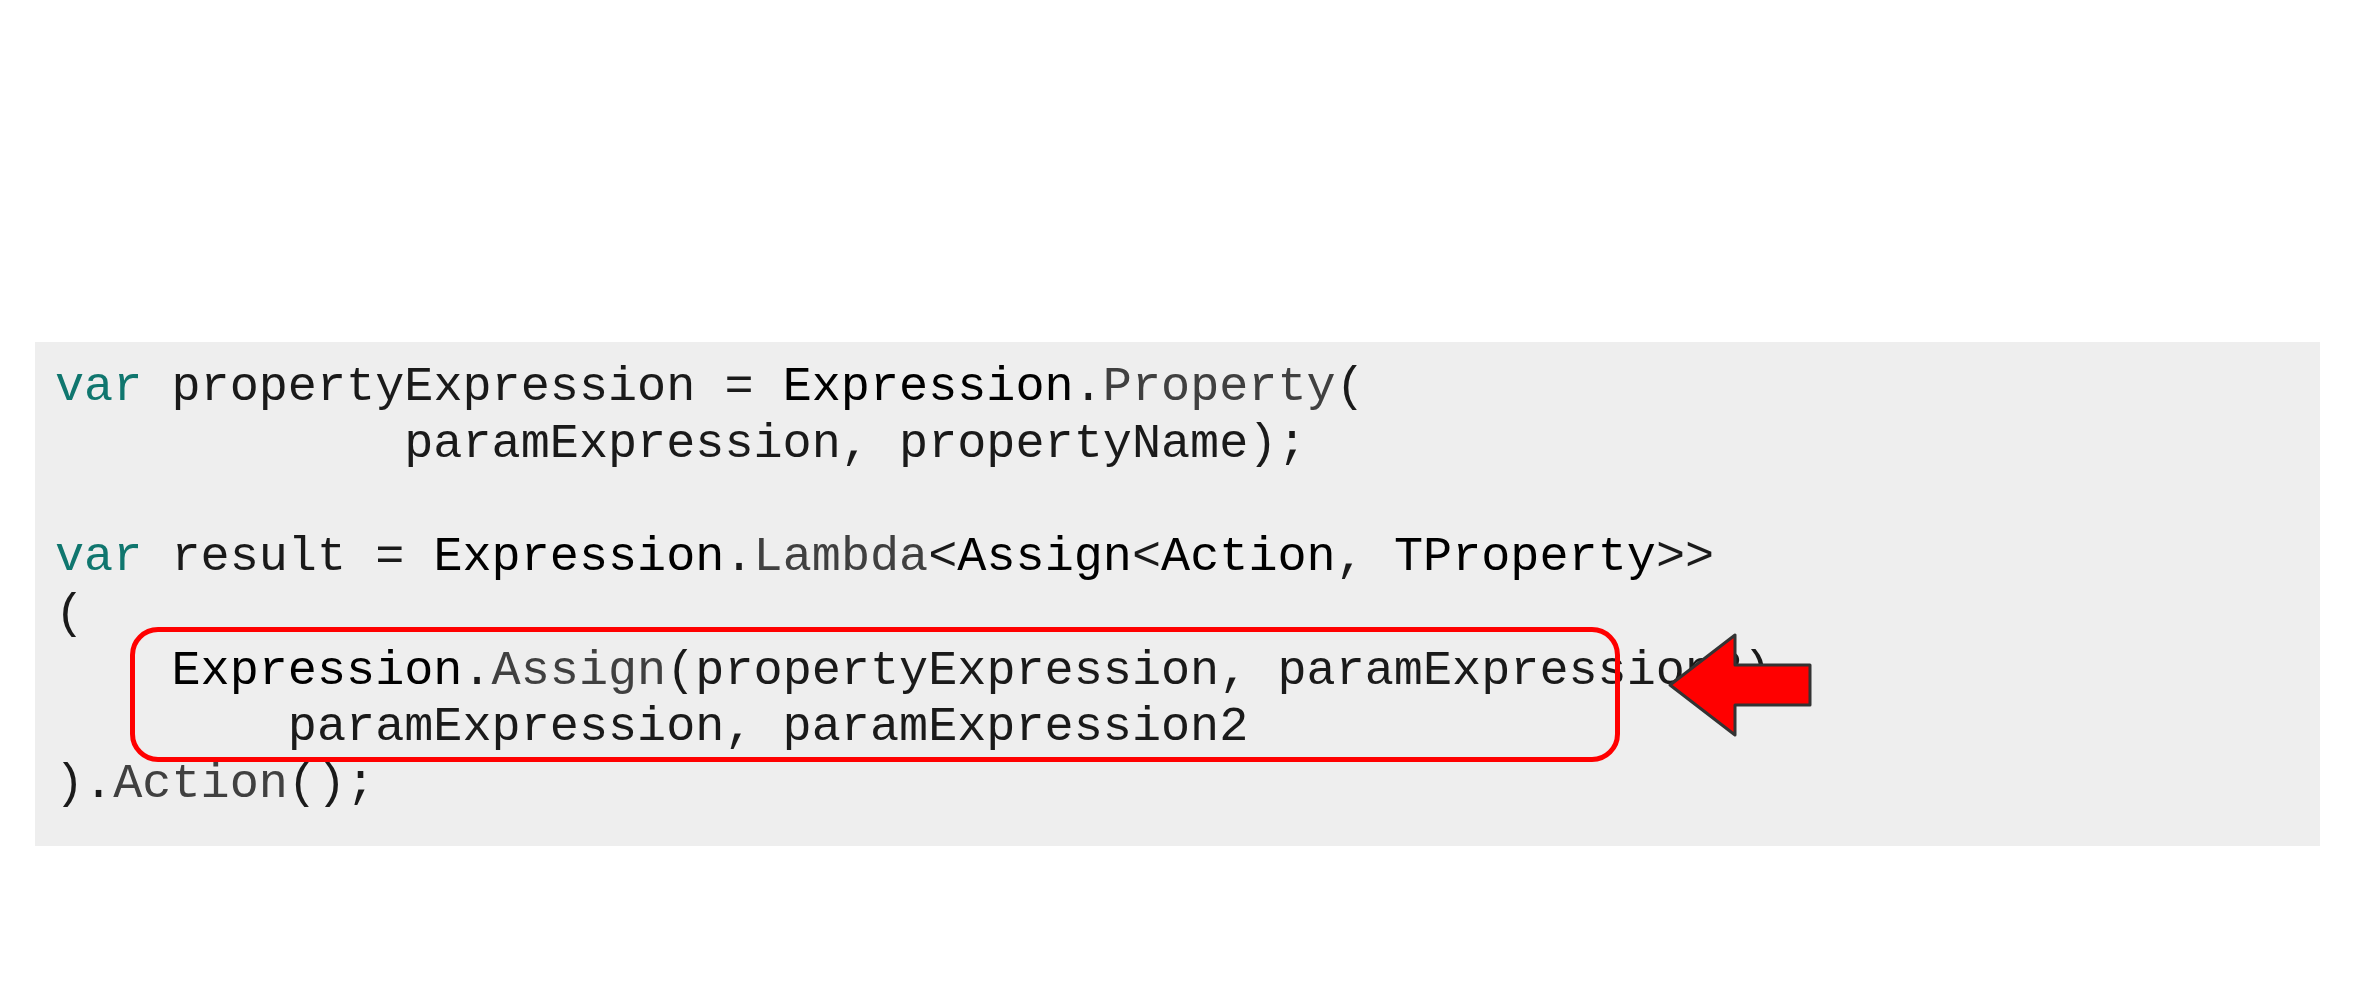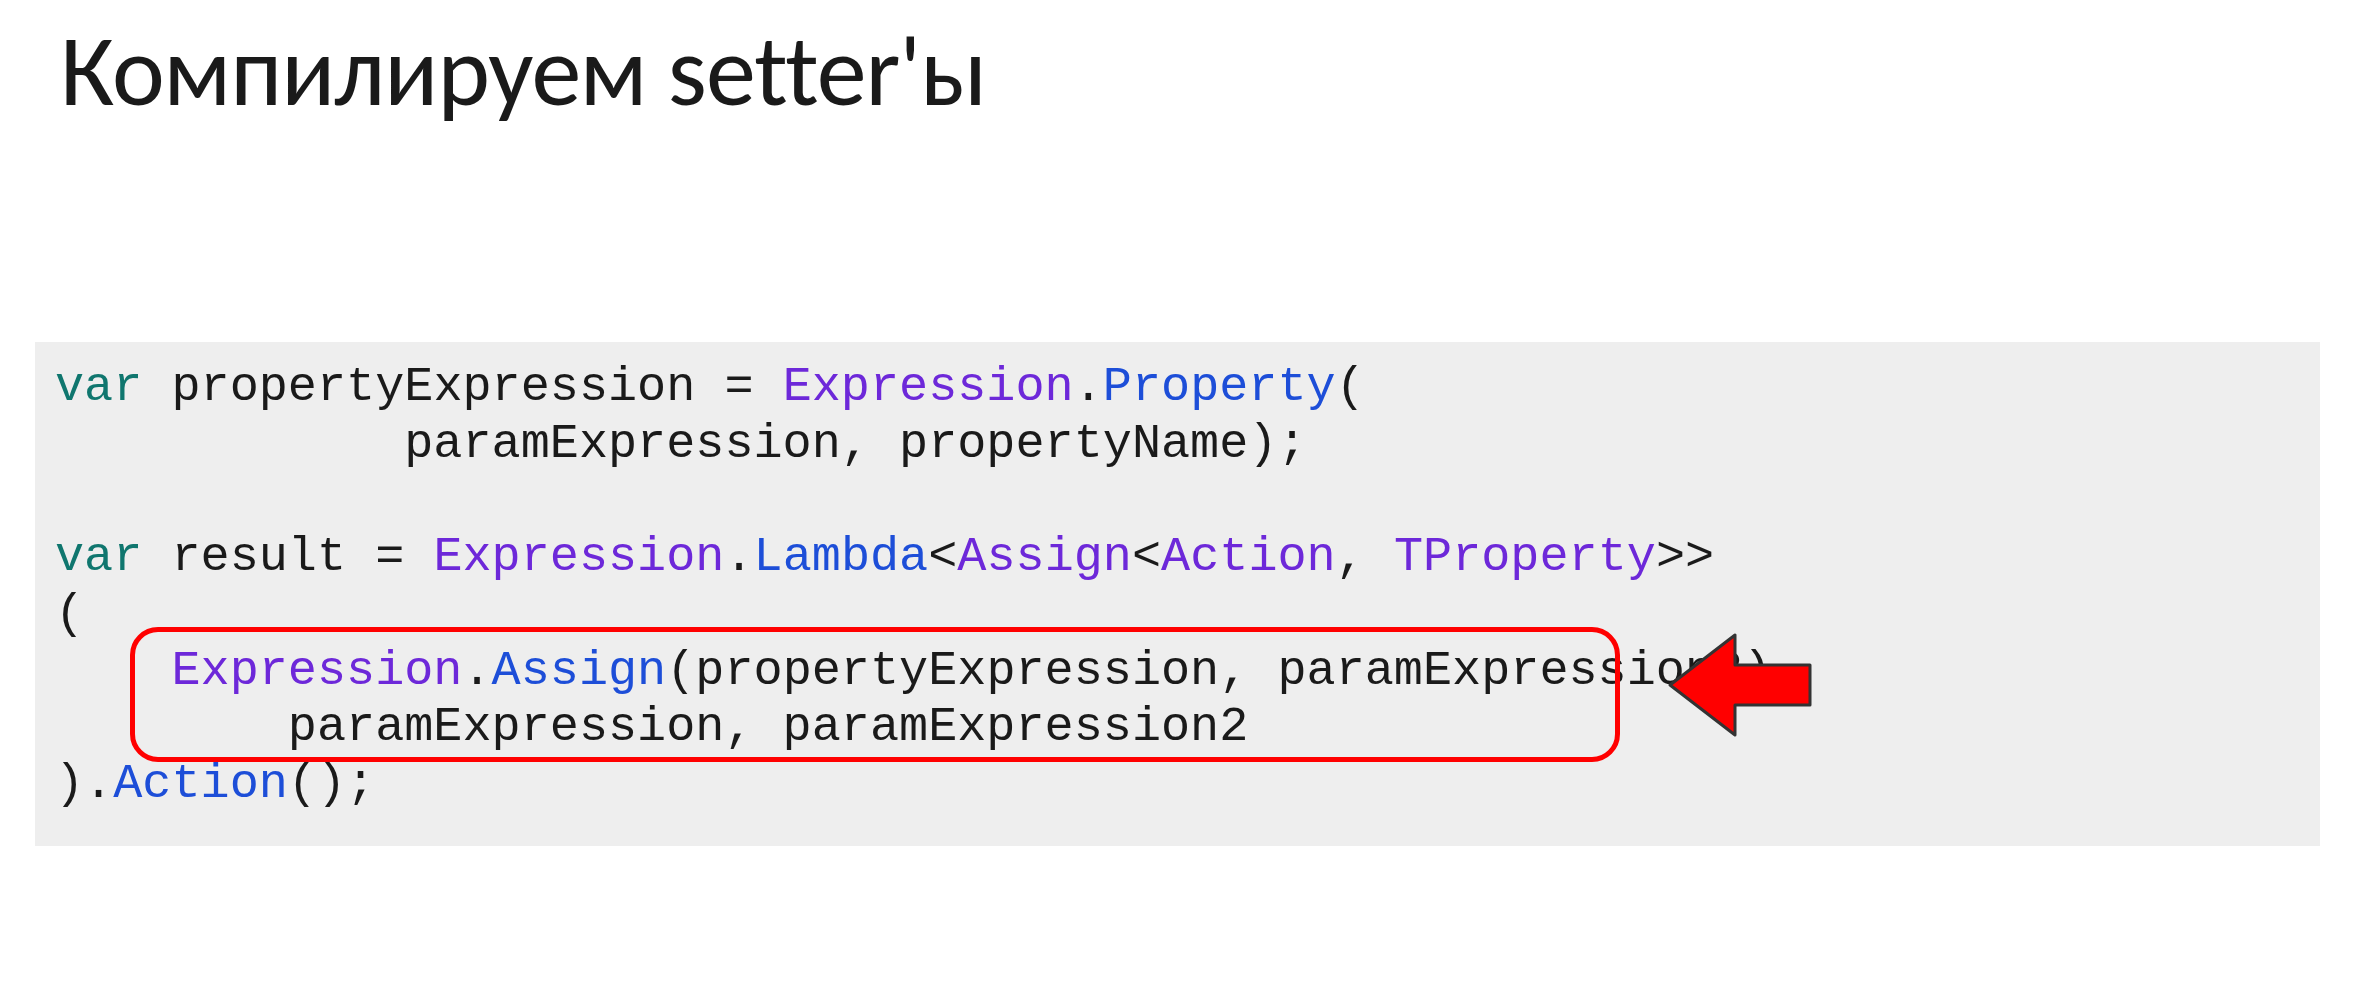--- a/index.html
+++ b/index.html
@@ -36,40 +36,39 @@
     padding: 18px 20px 18px 20px;
   }
   .code {
     font-family: Consolas, "Courier New", monospace;
     font-size: 48.5px;
     line-height: 1.17;
     white-space: pre;
     color: #1a1a1a;
   }
   .kw   { color: #0f766e; }   
-  .type { color: #6d28d9; }   
-  .meth { color: #1d4ed8; }   
+  .type { color: #000000; }   
+  .meth { color: #404040; }   
   .highlight-box {
     position: absolute;
     border: 5px solid #ff0000;
     border-radius: 28px;
     box-sizing: border-box;
     pointer-events: none;
   }
   .arrow {
     position: absolute;
     pointer-events: none;
   }
 </style>
 </head>
 <body>
 
 <div class="slide">
 
-  <div class="title">Компилируем setter'ы</div>
 
   <div class="code-block">
     <div class="code"><span><span class="kw">var</span><span> propertyExpression = </span><span class="type">Expression</span><span>.</span><span class="meth">Property</span><span>(</span></span>
 <span>            paramExpression, propertyName);</span>
 <span></span>
 <span><span class="kw">var</span><span> result = </span><span class="type">Expression</span><span>.</span><span class="meth">Lambda</span><span>&lt;</span><span class="type">Assign</span><span>&lt;</span><span class="type">Action</span><span>, </span><span class="type">TProperty</span><span>&gt;&gt;</span></span>
 <span>(</span>
 <span><span>    </span><span class="type">Expression</span><span>.</span><span class="meth">Assign</span><span>(propertyExpression, paramExpression2),</span></span>
 <span>        paramExpression, paramExpression2</span>
 <span><span>).</span><span class="meth">Action</span><span>();</span></span></div>

